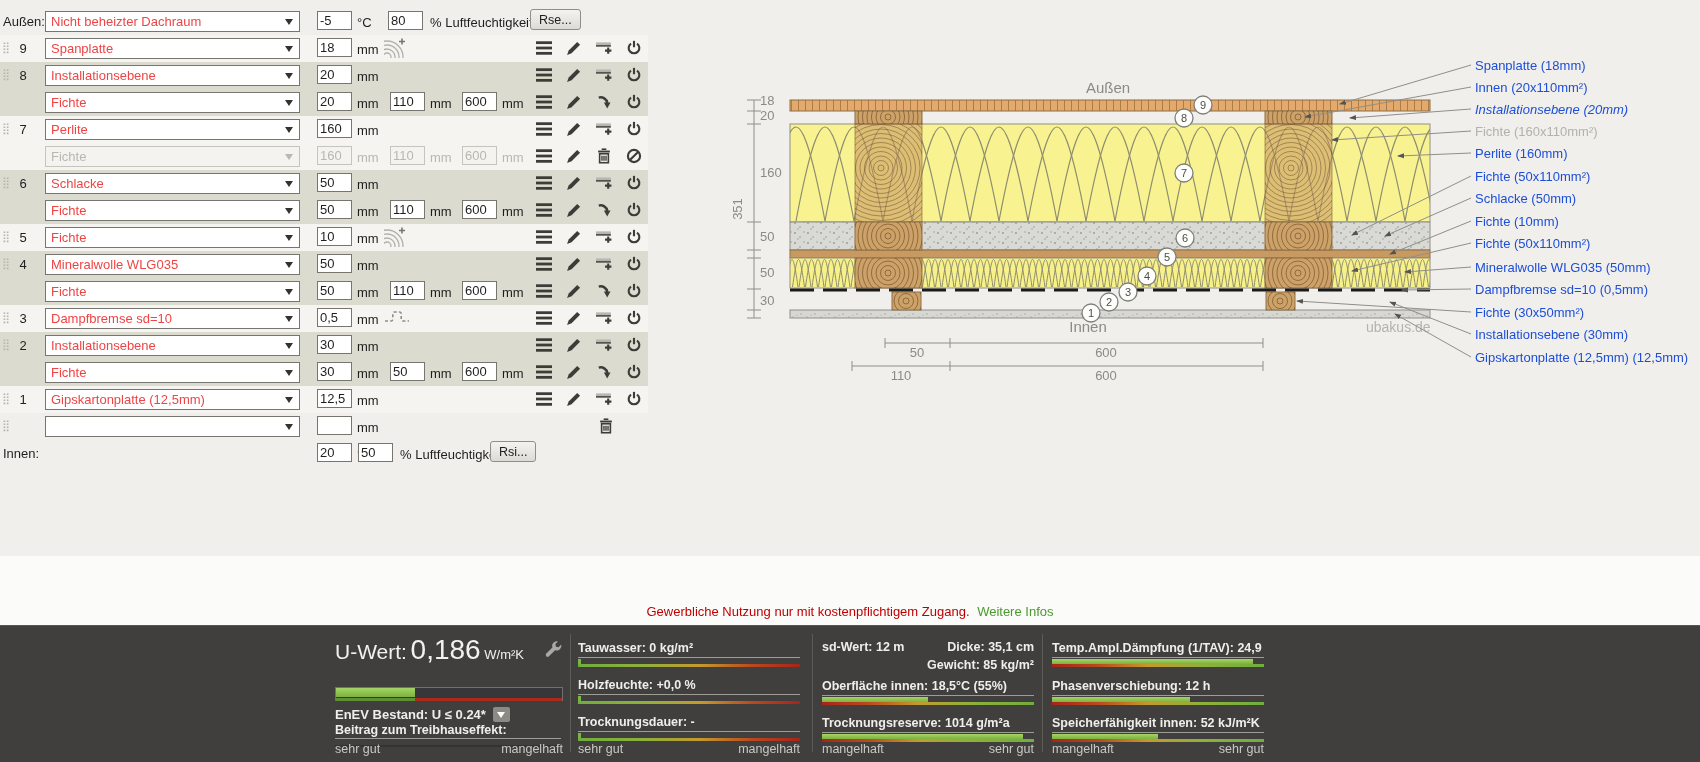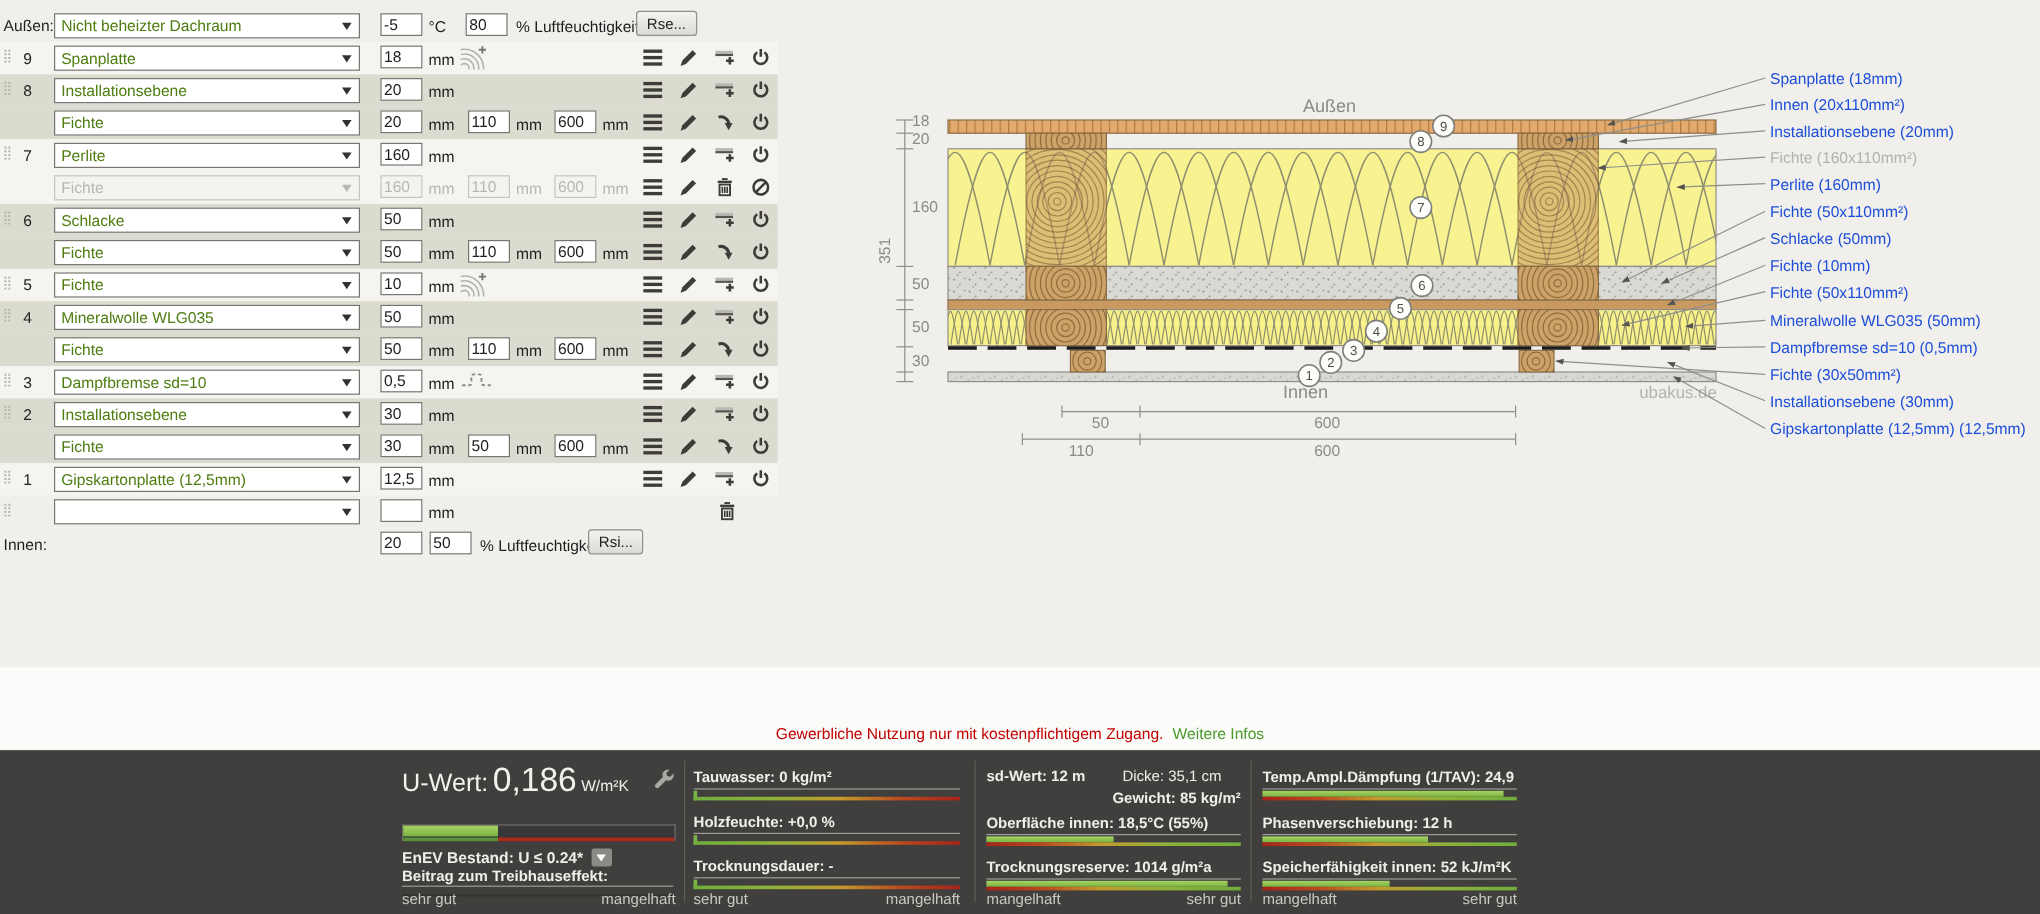--- a/index.html
+++ b/index.html
@@ -11,21 +11,21 @@
   .panel-left{position:absolute;left:0;top:8px;width:660px;z-index:2;}
   .env-row{position:relative;height:27px;}
   .hdr-row{position:relative;height:25px;}
   .lrow{position:relative;height:27px;width:648px;}
   .lrow.light{background:#f5f4f0;}
   .lrow.dark{background:#dcdbd0;}
   .env-label{position:absolute;left:3px;top:6px;color:#1e1e1e;}
   .handle{position:absolute;left:2px;top:7px;color:#b6b5ae;font-size:11px;line-height:1;cursor:grab;}
   .lnum{position:absolute;left:14px;top:6px;width:18px;text-align:center;color:#222;}
   .sel{position:absolute;left:45px;top:3px;width:253px;height:19px;background:#fff;border:1px solid #76756f;cursor:pointer;}
-  .sel-text{position:absolute;left:5px;top:2px;font-size:13px;color:#4d7c0f;white-space:nowrap;max-width:230px;overflow:hidden;}
+  .sel-text{position:absolute;left:5px;top:2px;font-size:13px;color:#ef4444;white-space:nowrap;max-width:230px;overflow:hidden;}
   .sel-arrow{position:absolute;right:6px;top:7px;width:0;height:0;border-left:4.5px solid transparent;border-right:4.5px solid transparent;border-top:6px solid #33322e;}
   .disabled .sel{border-color:#c6c5bd;background:#f4f3ef;}
   .disabled .sel-text{color:#b8b7b0;}
   .disabled .sel-arrow{border-top-color:#b8b7b0;}
   input.num-input{position:absolute;top:3px;height:15px;width:29px;border:1px solid #76756f;
      font-family:"Liberation Sans",sans-serif;font-size:13px;padding:1px 2px;background:#fff;color:#1e1e1e;}
   .in-h{left:317px;} .in-b{left:390px;} .in-a{left:462px;}
   .unit{position:absolute;top:7px;font-size:13px;color:#1e1e1e;}
   .u-h{left:357px;} .u-b{left:430px;} .u-a{left:502px;}
   .disabled input.num-input{color:#b8b7b0;border-color:#c6c5bd;background:#f4f3ef;}
@@ -77,21 +77,21 @@
   .uw-wrench{position:absolute;right:0;top:14px;cursor:pointer;}
   .uw-bar{position:absolute;left:0;top:61px;width:226px;height:13px;background:#37373a;border:1px solid #716f6a;border-bottom:none;}
   .uw-fill{position:absolute;left:0;top:0;height:9px;background:linear-gradient(#a5d465,#7cb23f);}
   .uw-strip{position:absolute;left:0;bottom:0;width:100%;height:3px;}
   .enev{position:absolute;left:0;top:81px;font-size:13px;font-weight:bold;color:#efeeea;white-space:nowrap;}
   .enev-btn{display:inline-block;vertical-align:-3px;margin-left:7px;width:17px;height:15px;background:#8b8a85;border-radius:2px;position:relative;cursor:pointer;}
   .enev-btn::after{content:"";position:absolute;left:4px;top:5px;border-left:4.5px solid transparent;border-right:4.5px solid transparent;border-top:6px solid #fdfdfd;}
   .beitrag-track{position:absolute;left:0;top:112px;width:226px;height:6px;border-top:1px solid #9d9c97;border-bottom:2px solid #34332f;}
   .scale{position:absolute;left:0;bottom:7px;width:100%;display:flex;justify-content:space-between;font-size:12.5px;color:#c9c8c3;}
   .c3-line2{position:absolute;right:0;top:32px;font-size:12.5px;font-weight:bold;color:#efeeea;}
-  .c3-right{position:absolute;right:16px;top:14px;font-size:12.5px;font-weight:normal;color:#efeeea;}
+  .c3-right{position:absolute;right:0;top:14px;font-size:12.5px;font-weight:bold;color:#efeeea;}
 </style>
 </head>
 <body>
 
 <div class="page">
 
   <div class="panel-left">
 
     <div class="env-row">
       <span class="env-label">Außen:</span>
@@ -1117,21 +1117,21 @@
         <line x1="1471" y1="267" x2="1405" y2="272" marker-end="url(#arr)"></line>
         <line x1="1471" y1="289" x2="1402" y2="290" marker-end="url(#arr)"></line>
         <line x1="1471" y1="312" x2="1297" y2="301" marker-end="url(#arr)"></line>
         <line x1="1471" y1="334" x2="1390" y2="302" marker-end="url(#arr)"></line>
         <line x1="1471" y1="357" x2="1395" y2="314" marker-end="url(#arr)"></line>
       </g>
     </svg>
   <div id="diagram-labels">
       <div class="dlabel" style="top: 58px;">Spanplatte (18mm)</div>
       <div class="dlabel" style="top: 80px;">Innen (20x110mm²)</div>
-      <div class="dlabel" style="top: 102px;">Installationsebene (20mm)</div>
+      <div class="dlabel" style="top: 102px; font-style: italic;">Installationsebene (20mm)</div>
       <div class="dlabel muted" style="top: 124px;">Fichte (160x110mm²)</div>
       <div class="dlabel" style="top: 146px;">Perlite (160mm)</div>
       <div class="dlabel" style="top: 169px;">Fichte (50x110mm²)</div>
       <div class="dlabel" style="top: 191px;">Schlacke (50mm)</div>
       <div class="dlabel" style="top: 214px;">Fichte (10mm)</div>
       <div class="dlabel" style="top: 236px;">Fichte (50x110mm²)</div>
       <div class="dlabel" style="top: 260px;">Mineralwolle WLG035 (50mm)</div>
       <div class="dlabel" style="top: 282px;">Dampfbremse sd=10 (0,5mm)</div>
       <div class="dlabel" style="top: 305px;">Fichte (30x50mm²)</div>
       <div class="dlabel" style="top: 327px;">Installationsebene (30mm)</div>

